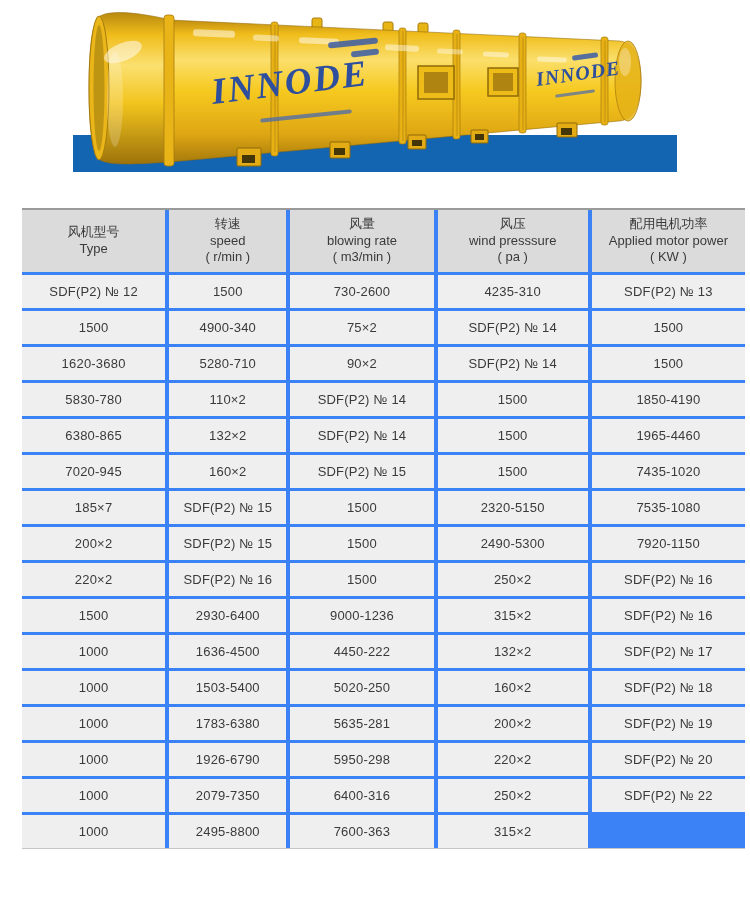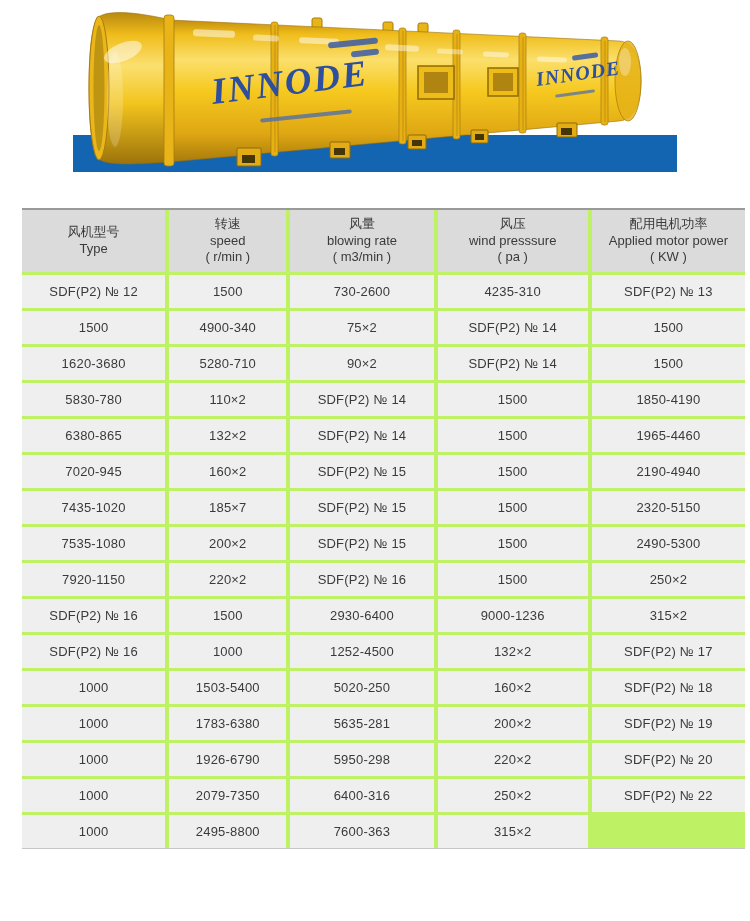--- a/index.html
+++ b/index.html
@@ -10,21 +10,21 @@
   .hero { position:relative; width:750px; height:196px; }
   .base-platform { position:absolute; left:73px; top:135px; width:604px; height:37px; background:#1365b2; }
   .fan-svg { position:absolute; left:85px; top:4px; width:572px; height:166px; }
 
   
   .spec-table {
     margin:12px 5px 0 22px;
     display:grid;
     grid-template-columns:143fr 117fr 143fr 150fr 153fr;
     gap:3px 4px;
-    background:#bef264;
+    background:#3b82f6;
     border-top:2px solid #9a9a9a;
     border-bottom:1px solid #c6c6c6;
   }
   .th {
     background:#dbdbdb; height:62px;
     display:flex; flex-direction:column; justify-content:center; align-items:center;
     font-size:13px; color:#3a3a3a; line-height:1.3; text-align:center;
   }
   .td {
     background:#efefef; height:33px;
@@ -185,21 +185,20 @@
       <div class="td">1850-4190</div>
       <div class="td">6380-865</div>
       <div class="td">132×2</div>
       <div class="td">SDF(P2) № 14</div>
       <div class="td">1500</div>
       <div class="td">1965-4460</div>
       <div class="td">7020-945</div>
       <div class="td">160×2</div>
       <div class="td">SDF(P2) № 15</div>
       <div class="td">1500</div>
-      <div class="td">2190-4940</div>
       <div class="td">7435-1020</div>
       <div class="td">185×7</div>
       <div class="td">SDF(P2) № 15</div>
       <div class="td">1500</div>
       <div class="td">2320-5150</div>
       <div class="td">7535-1080</div>
       <div class="td">200×2</div>
       <div class="td">SDF(P2) № 15</div>
       <div class="td">1500</div>
       <div class="td">2490-5300</div>
@@ -208,21 +207,22 @@
       <div class="td">SDF(P2) № 16</div>
       <div class="td">1500</div>
       <div class="td">250×2</div>
       <div class="td">SDF(P2) № 16</div>
       <div class="td">1500</div>
       <div class="td">2930-6400</div>
       <div class="td">9000-1236</div>
       <div class="td">315×2</div>
       <div class="td">SDF(P2) № 16</div>
       <div class="td">1000</div>
-      <div class="td">1252-4500</div>
+      <div class="td">1636-4500</div>
+      <div class="td">4450-222</div>
       <div class="td">132×2</div>
       <div class="td">SDF(P2) № 17</div>
       <div class="td">1000</div>
       <div class="td">1503-5400</div>
       <div class="td">5020-250</div>
       <div class="td">160×2</div>
       <div class="td">SDF(P2) № 18</div>
       <div class="td">1000</div>
       <div class="td">1783-6380</div>
       <div class="td">5635-281</div>

